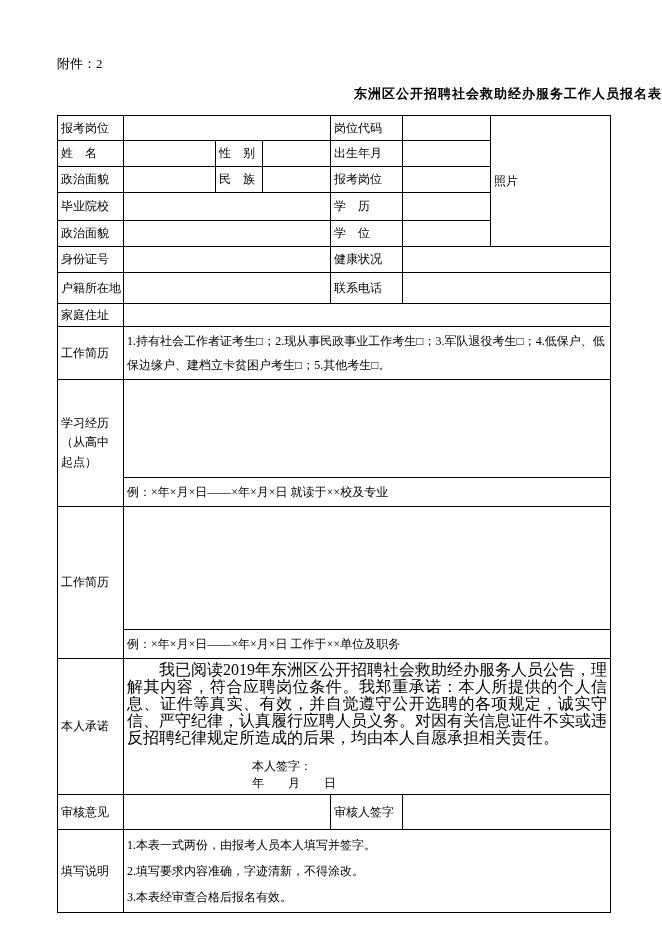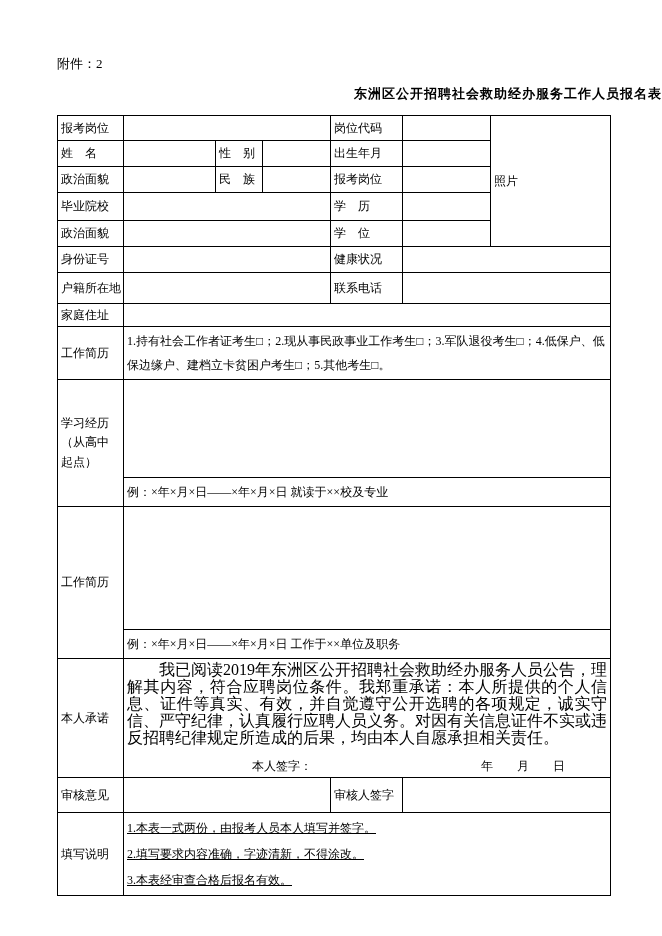--- a/index.html
+++ b/index.html
@@ -32,23 +32,24 @@
   td.value { background:#fff; }
   td.text-cell { line-height:24px; padding:2px 5px; }
   td.commitment { vertical-align:top; padding:7px 9px 6px 9px; }
   .commitment-text {
     font-size:16px; line-height:17px; text-align:justify; text-indent:2em;
   }
   .signature-row {
     display:flex; justify-content:space-between;
     padding-left:125px; padding-right:42px; margin-top:12px;
     font-size:12px;
+    flex-direction:column;
   }
   td.instructions { vertical-align:middle; padding:6px 5px; }
-  td.instructions div { line-height:26px;text-decoration:underline; }
+  td.instructions div { line-height:26px; }
 </style>
 </head>
 <body>
 
 <div class="page">
 
   <div class="attachment">附件：2</div>
 
   <div class="title">东洲区公开招聘社会救助经办服务工作人员报名表</div>
 

